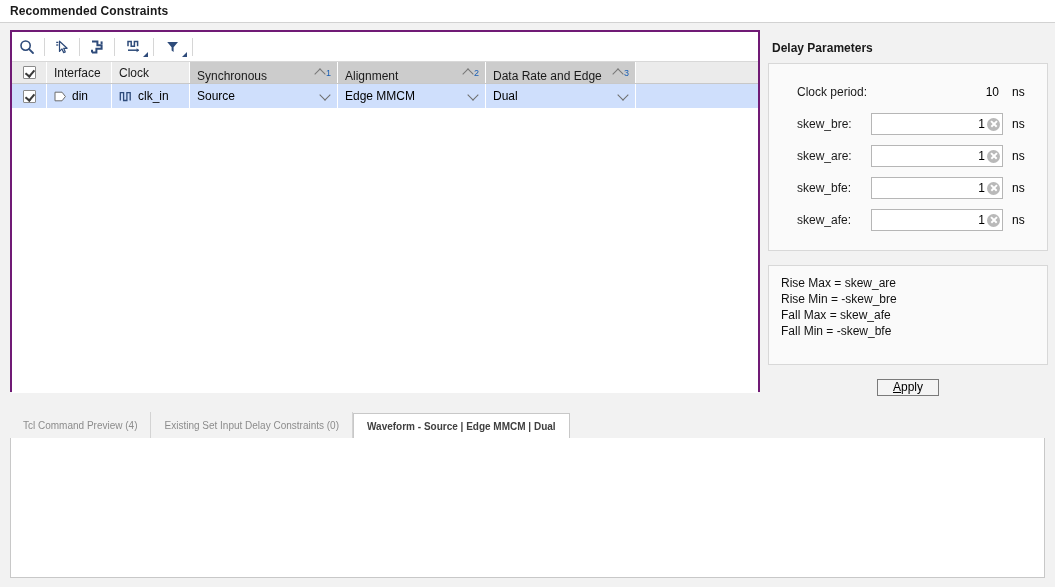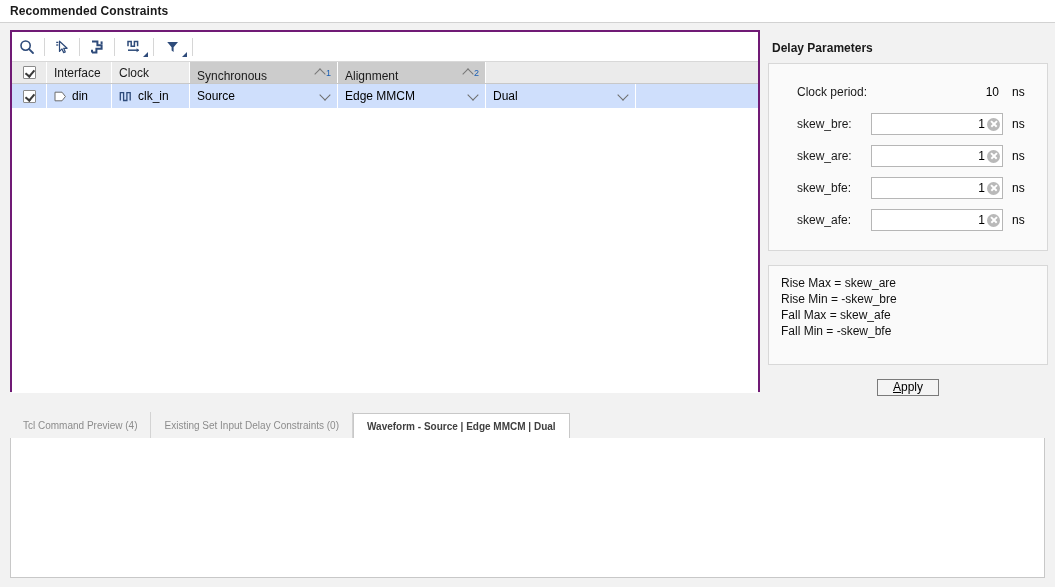--- a/index.html
+++ b/index.html
@@ -423,20 +423,27 @@
           <span class="sort-ind">
             <span class="chev-up"></span>
             <span class="num">1</span>
           </span>
         </div>
         <div class="cell col-align sorted">
           <span>Alignment</span>
           <span class="sort-ind">
             <span class="chev-up"></span>
             <span class="num">2</span>
+          </span>
+        </div>
+        <div class="cell col-rate sorted">
+          <span>Data Rate and Edge</span>
+          <span class="sort-ind">
+            <span class="chev-up"></span>
+            <span class="num">3</span>
           </span>
         </div>
         <div class="cell col-rest"></div>
       </div>
 
       <div id="data-row">
         <div class="cell col-chk">
           <span class="chk"></span>
         </div>
         <div class="cell col-iface">

